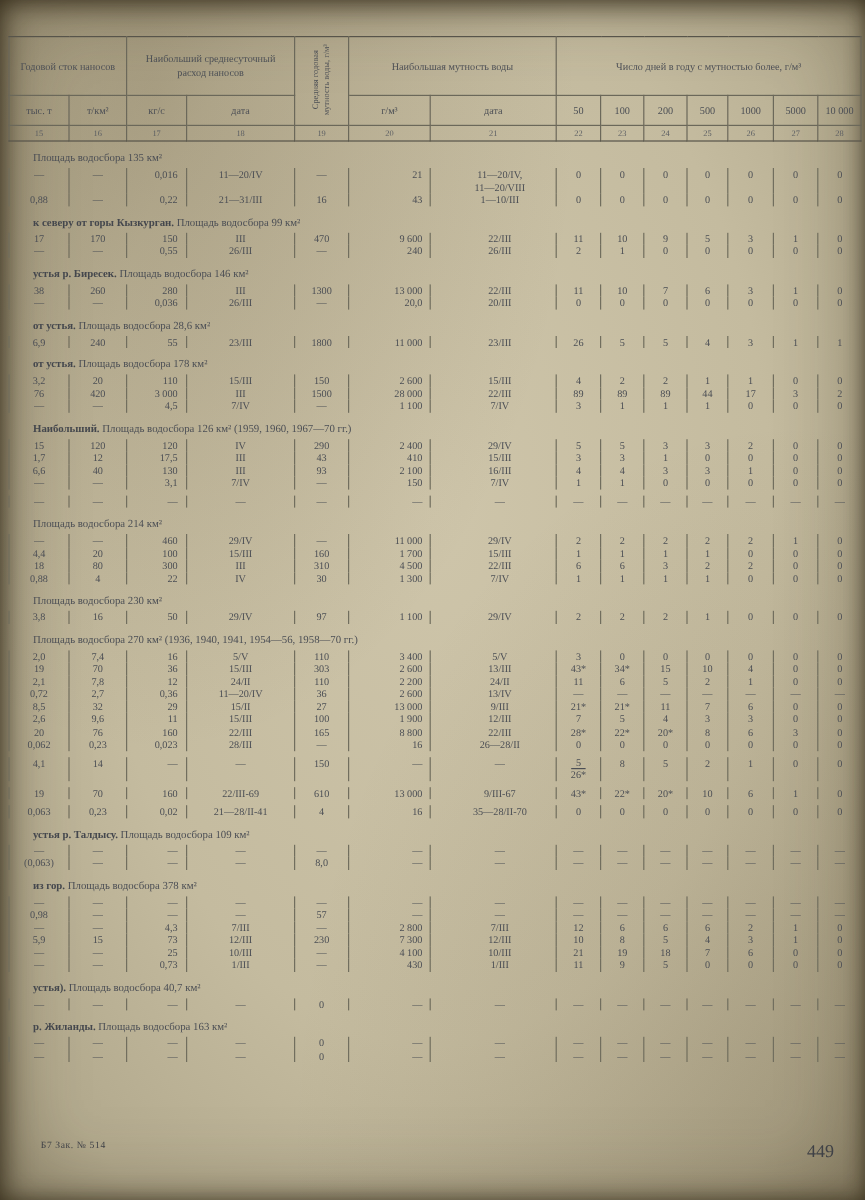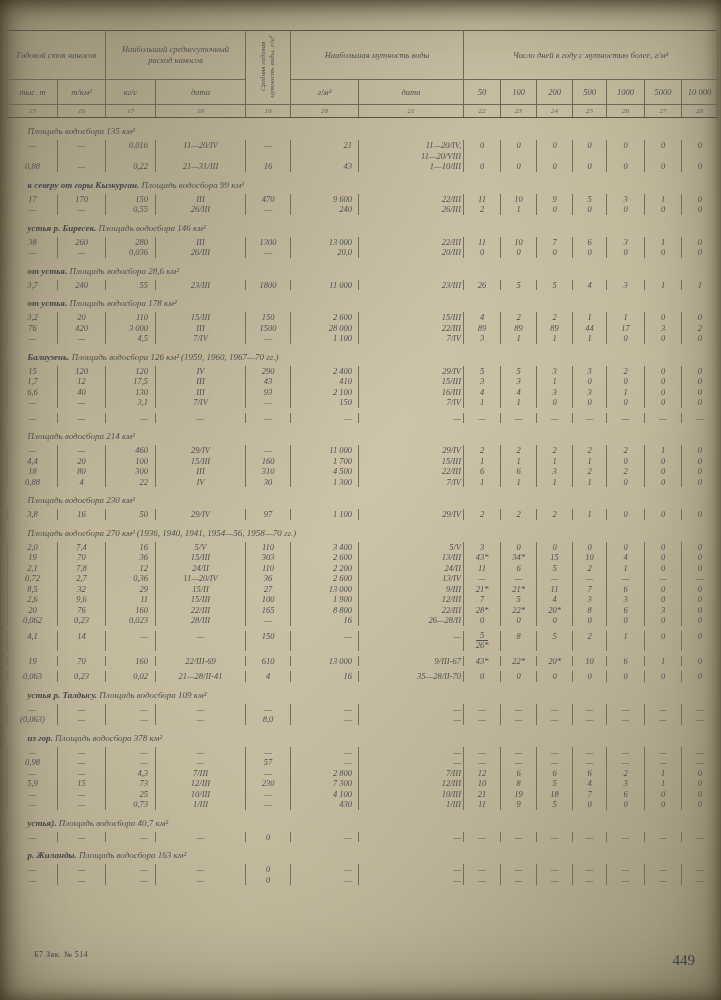--- a/index.html
+++ b/index.html
@@ -18,21 +18,20 @@
       inset 0 0 70px rgba(56,46,24,.40),
       inset 12px 0 26px -10px rgba(40,32,16,.65),
       inset 0 12px 22px -8px rgba(40,32,16,.60),
       inset -8px 0 18px -9px rgba(40,32,16,.45),
       inset 0 -10px 20px -9px rgba(40,32,16,.40);
   }
   table{
     border-collapse:collapse;table-layout:fixed;
     width:708px;margin:30px 0 0 7px;
     color:#4c4f55;
-    font-style:italic;
   }
   th{
     font-weight:normal;border:1px solid #6b685a;
     font-size:8.5px;line-height:1.25;padding:1px 3px;text-align:center;
     color:#4c4f55;
   }
   thead tr.grps th{border-top:1.6px solid #57544a;height:46px;}
   thead tr.subs th{height:22px;}
   thead tr.nums th{font-size:7px;height:12px;padding:0;border-bottom:1.6px solid #57544a;color:#5a5d62;}
   th.rot span{
@@ -40,21 +39,21 @@
     font-size:7px;line-height:1.25;display:inline-block;max-height:72px;
   }
   td{font-size:8.5px;padding:0 2px;vertical-align:top;color:#4c4f55;}
   tr.data td{
     border-left:1px solid #716e5e;
     line-height:10.5px;white-space:pre-line;
   }
   tr.sec td{font-size:9px;padding-left:20px;line-height:11px;white-space:nowrap;}
   tr.sec b{font-weight:bold;color:#44474d;}
   tr.sp td{border:none;padding:0;line-height:0;font-size:0;}
-  .a-c{text-align:center}.a-r{text-align:right}.a-l{text-align:right}
+  .a-c{text-align:center}.a-r{text-align:right}.a-l{text-align:center}
   .c2{padding-right:7px}.c5{padding-right:6px}.c6{padding-left:13px}
   .frac{display:inline-block;text-align:center;line-height:9.5px;vertical-align:top;}
   .frac .fn{display:block;border-bottom:.8px solid #4c4f55;padding:0 2px;}
   .frac .fd{display:block;}
   .footer-left{
     position:absolute;left:34px;top:950px;font-size:8px;color:#3f4146;letter-spacing:.5px;
   }
   .page-num{
     position:absolute;right:26px;top:952px;font-size:15px;color:#3f4146;
   }
@@ -248,21 +247,21 @@
         <tr class="sp">
           <td colspan="14" style="height: 8px;"></td>
         </tr>
         <tr class="sec">
           <td colspan="14"><b>от устья.</b> Площадь водосбора 28,6 км²</td>
         </tr>
         <tr class="sp">
           <td colspan="14" style="height: 3px;"></td>
         </tr>
         <tr class="data">
-          <td class="c0 a-c">3,7</td>
+          <td class="c0 a-c">6,9</td>
           <td class="c1 a-c">240</td>
           <td class="c2 a-r">55</td>
           <td class="c3 a-c">23/III</td>
           <td class="c4 a-c">1800</td>
           <td class="c5 a-r">11 000</td>
           <td class="c6 a-l">23/III</td>
           <td class="c7 a-c">26</td>
           <td class="c8 a-c">5</td>
           <td class="c9 a-c">5</td>
           <td class="c10 a-c">4</td>
@@ -324,21 +323,21 @@
           <td class="c9 a-c">1</td>
           <td class="c10 a-c">1</td>
           <td class="c11 a-c">0</td>
           <td class="c12 a-c">0</td>
           <td class="c13 a-c">0</td>
         </tr>
         <tr class="sp">
           <td colspan="14" style="height: 8px;"></td>
         </tr>
         <tr class="sec">
-          <td colspan="14"><b>Балаузень.</b> Площадь водосбора 126 км² (1959, 1960, 1967—70 гг.)</td>
+          <td colspan="14"><b>Наибольший.</b> Площадь водосбора 126 км² (1959, 1960, 1967—70 гг.)</td>
         </tr>
         <tr class="sp">
           <td colspan="14" style="height: 3px;"></td>
         </tr>
         <tr class="data">
           <td class="c0 a-c">15</td>
           <td class="c1 a-c">120</td>
           <td class="c2 a-r">120</td>
           <td class="c3 a-c">IV</td>
           <td class="c4 a-c">290</td>

